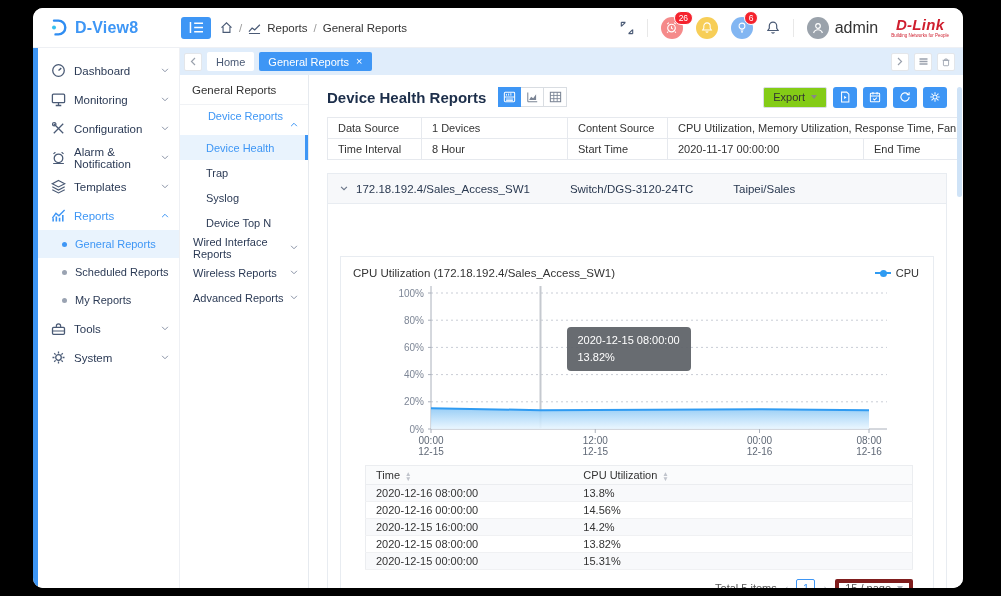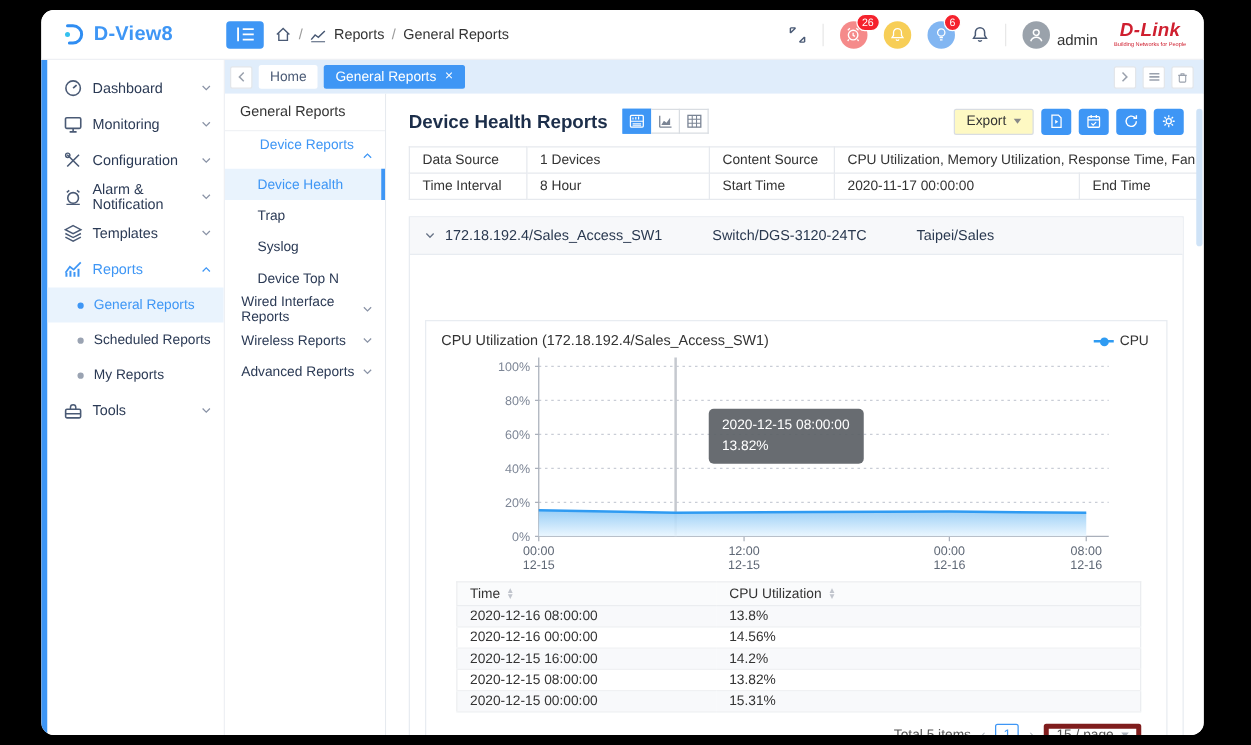--- a/index.html
+++ b/index.html
@@ -13,21 +13,21 @@
   .crumb-zone { display:flex; align-items:center; gap:9px; }
   .tree-btn { width:30px; height:22px; background:#3e96f5; border:none; border-radius:3px; display:flex; align-items:center; justify-content:center; cursor:pointer; }
   .crumbs { display:flex; align-items:center; gap:6px; font-size:11.5px; color:#333; }
   .crumbs .sep { color:#999; }
   .crumb-ic { color:#4a5a75; display:flex; }
   .hdr-right { margin-left:auto; display:flex; align-items:center; gap:13px; }
   .vdiv { width:1px; height:18px; background:#e8e8e8; }
   .circle-ic { position:relative; width:22px; height:22px; border-radius:50%; display:flex; align-items:center; justify-content:center; cursor:pointer; }
   .c-red { background:#f58a8a; } .c-yellow { background:#f7ce57; } .c-blue { background:#82b6f2; }
   .badge { position:absolute; top:-6px; left:13px; background:#f5222d; color:#fff; font-size:8.5px; line-height:1; padding:2px 4px; border-radius:8px; border:1px solid #fff; }
-  .user { display:flex; align-items:flex-end; gap:6px; font-size:12px; color:#333; cursor:pointer; }
+  .user { display:flex; align-items:center; gap:6px; font-size:16px; color:#333; cursor:pointer; }
   .avatar { width:22px; height:22px; border-radius:50%; background:#9aa2ab; display:flex; align-items:center; justify-content:center; }
   .dlink { text-align:center; line-height:1; cursor:pointer; }
   .dlink .dl { color:#cf1f2f; font-weight:bold; font-style:italic; font-size:15px; letter-spacing:.3px; }
   .dlink .tg { color:#cf1f2f; font-size:4.5px; display:block; margin-top:1px; }
 
   
   .body { flex:1; display:flex; min-height:0; }
   .strip { width:5px; background:#3e96f5; }
   .sidebar { width:142px; flex:0 0 142px; border-right:1px solid #eef0f4; padding-top:8px; background:#fff; overflow:hidden; }
   .nav-item { height:29px; display:flex; align-items:center; padding:0 10px 0 13px; gap:8px; cursor:pointer; color:#2b3a55; font-size:11.5px; }
@@ -62,21 +62,21 @@
   .main { flex:1; min-width:0; background:#fff; padding:8px 16px 0 18px; position:relative; overflow:hidden; }
   .scroll-thumb { position:absolute; right:1px; top:12px; width:5px; height:110px; background:#cfe3f7; border-radius:3px; }
 
   .title-row { display:flex; align-items:center; height:28px; margin-bottom:6px; }
   .pg-title { font-size:15px; font-weight:bold; color:#1c2e4a; }
   .view-switch { display:flex; margin-left:12px; }
   .vs-btn { width:23px; height:20px; border:1px solid #d9dde2; background:#fff; color:#7a8494; display:flex; align-items:center; justify-content:center; cursor:pointer; }
   .vs-btn + .vs-btn { border-left:none; }
   .vs-btn.active { background:#3e96f5; border-color:#3e96f5; color:#fff; }
   .title-actions { margin-left:auto; display:flex; align-items:center; gap:6px; }
-  .export-btn { height:21px; padding:0 9px; background:#fef9c3; border:1px solid #d9dde2; border-radius:2px; font-size:11px; color:#333; display:flex; align-items:center; gap:6px; cursor:pointer; }
+  .export-btn { height:21px; padding:0 9px; background:#84cc16; border:1px solid #d9dde2; border-radius:2px; font-size:11px; color:#333; display:flex; align-items:center; gap:6px; cursor:pointer; }
   .caret { width:0; height:0; border-left:3.5px solid transparent; border-right:3.5px solid transparent; border-top:4px solid #888; }
   .ic-btn { width:24px; height:21px; background:#3e96f5; border:none; border-radius:3px; display:flex; align-items:center; justify-content:center; cursor:pointer; color:#fff; }
 
   .info-tbl { width:100%; border-collapse:collapse; table-layout:fixed; }
   .info-tbl td { border:1px solid #e6e9ee; font-size:11px; color:#333; padding:4px 10px; height:21px; white-space:nowrap; overflow:hidden; }
 
   .section { margin-top:13px; border:1px solid #e8ecf1; }
   .sec-hd { height:30px; background:#f7f8fa; border-bottom:1px solid #e8ecf1; display:flex; align-items:center; padding:0 12px; gap:8px; font-size:11.5px; color:#2a3950; cursor:pointer; }
   .sec-hd .dev-model { margin-left:32px; } .sec-hd .dev-loc { margin-left:32px; }
   .sec-body { padding:11px 12px 12px; }
@@ -306,20 +306,34 @@
         </div>
       </div>
       <div class="nav-item">
         <span class="nico">
             <svg width="15" height="15" viewBox="0 0 14 14">
               <rect x="1.4" y="6" width="11.2" height="6.4" rx="1" fill="none" stroke="currentColor" stroke-width="1.2"></rect>
               <path d="M5 6V4.6a2 2 0 0 1 4 0V6M1.4 9.3h11.2" fill="none" stroke="currentColor" stroke-width="1.1"></path>
             </svg>
           </span>
         <span>Tools</span>
+        <span class="chev">
+            <svg width="8" height="5" viewBox="0 0 9 6">
+              <path d="M1 1l3.5 3.5L8 1" fill="none" stroke="currentColor" stroke-width="1.2"></path>
+            </svg>
+          </span>
+      </div>
+      <div class="nav-item">
+        <span class="nico">
+            <svg width="15" height="15" viewBox="0 0 14 14">
+              <circle cx="7" cy="7" r="2.6" fill="none" stroke="currentColor" stroke-width="1.2"></circle>
+              <path d="M10.8 7h1.8M3.2 7H1.4M7 10.8v1.8M7 3.2V1.4M9.7 9.7l1.3 1.3M4.3 9.7L3 11M9.7 4.3L11 3M4.3 4.3L3 3" stroke="currentColor" stroke-width="1.2"></path>
+            </svg>
+          </span>
+        <span>System</span>
         <span class="chev">
             <svg width="8" height="5" viewBox="0 0 9 6">
               <path d="M1 1l3.5 3.5L8 1" fill="none" stroke="currentColor" stroke-width="1.2"></path>
             </svg>
           </span>
       </div>
     </div>
 
     <div class="right-col">
       <div class="tabbar">

